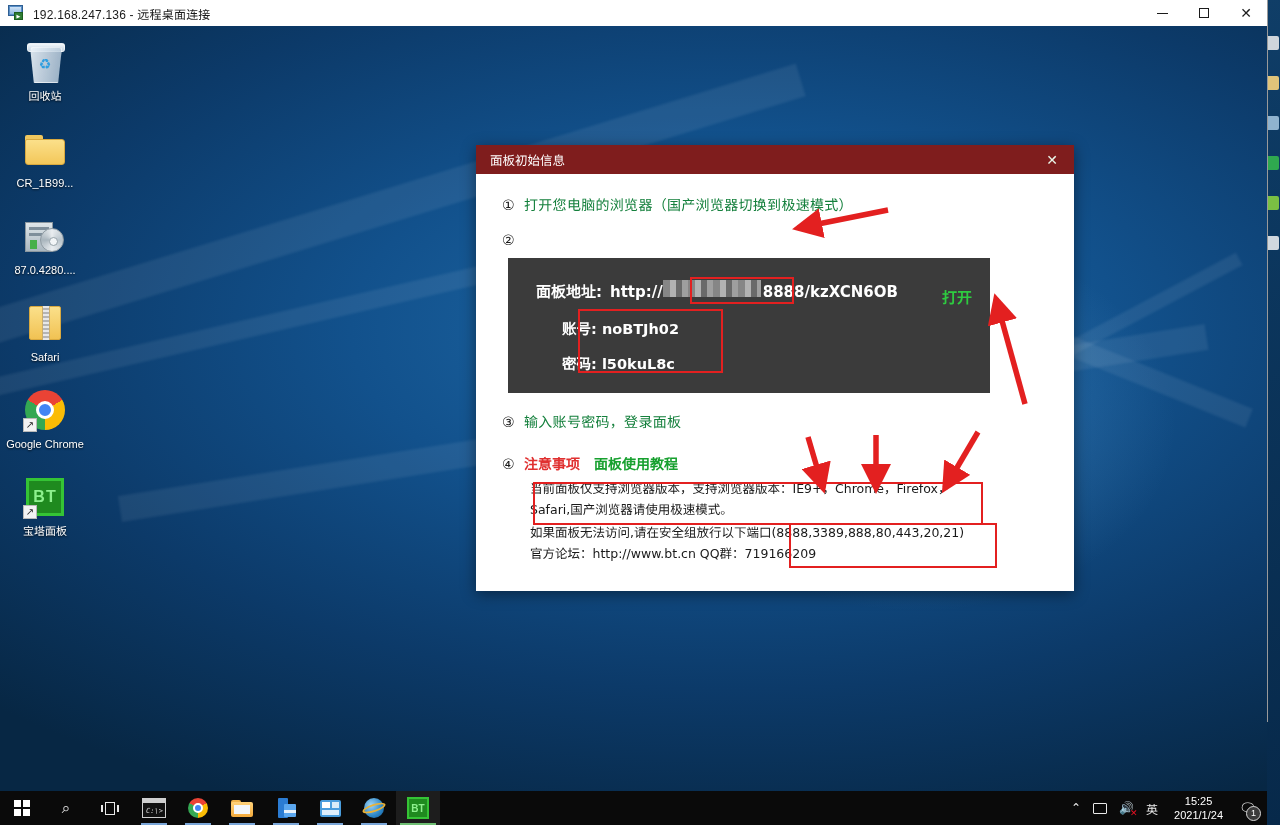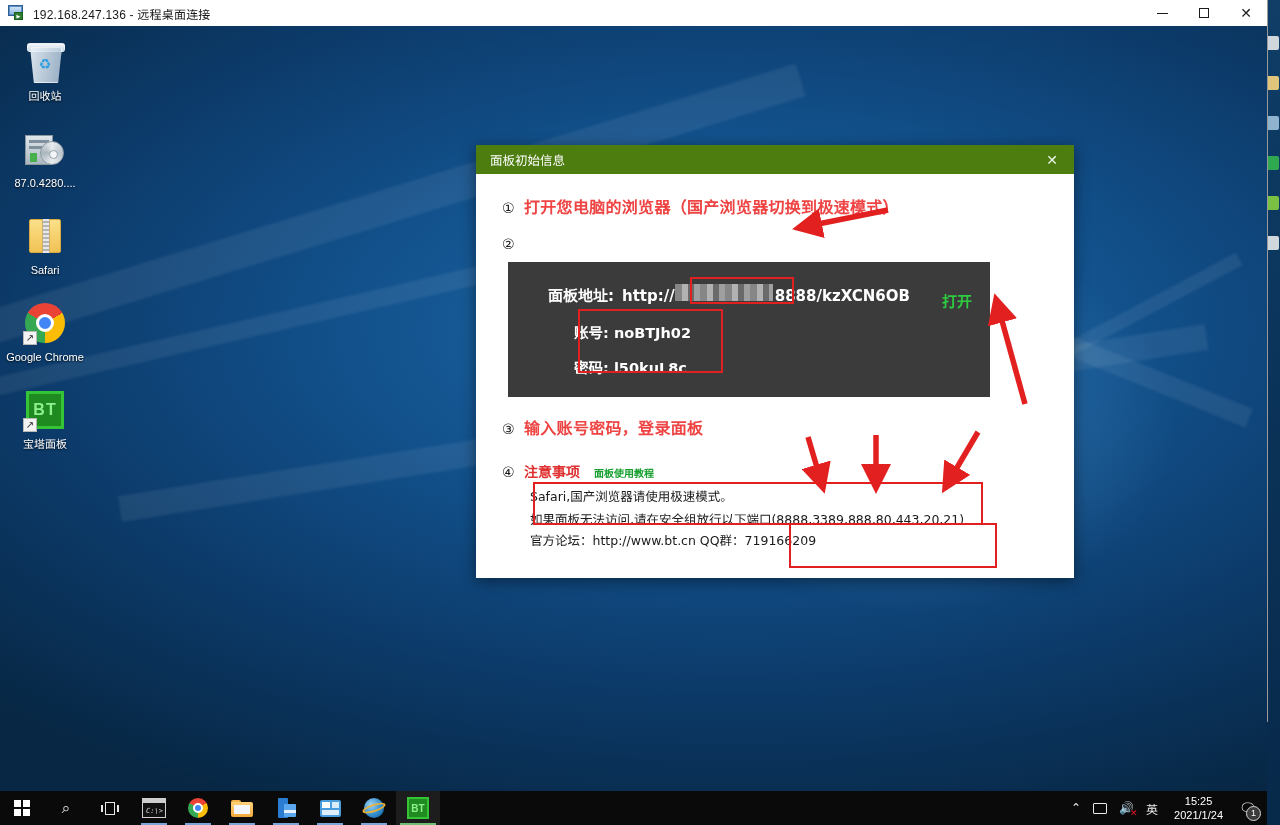--- a/index.html
+++ b/index.html
@@ -256,21 +256,21 @@
   
   .bt-dialog {
     position: absolute;
     left: 476px; top: 119px;
     width: 598px;
     background: #ffffff;
     box-shadow: 0 3px 14px rgba(0,0,0,.45);
   }
   .bt-dialog-header {
     height: 29px;
-    background: #4d7c0f;
+    background: #7f1d1d;
     display: flex; align-items: center;
     position: relative;
   }
   .bt-dialog-title {
     font-size: 12.5px; color: #ffffff; margin-left: 14px;
     font-family: "DejaVu Sans", sans-serif;
   }
   .bt-dialog-close {
     position: absolute; right: 8px; top: 0;
     width: 28px; height: 29px;
@@ -289,32 +289,32 @@
     margin-bottom: 18px;
   }
   .step-num {
     font-size: 14px;
     color: #1a1a1a;
     width: 22px;
     flex: 0 0 22px;
     font-family: "DejaVu Sans", sans-serif;
   }
   .step-text {
-    font-size: 16px;
-    font-weight: bold;
-    color: #ef4444;
+    font-size: 14px;
+    font-weight: normal;
+    color: #15803d;
     font-family: "DejaVu Sans", sans-serif;
     letter-spacing: .3px;
   }
 
   .addr-panel {
     background: #3b3b3b;
     margin: 6px 0 18px 6px;
     width: 482px;
-    padding: 22px 20px 20px 40px;
+    padding: 22px 20px 20px 28px;
     position: relative;
     box-sizing: border-box;
   }
   .addr-line {
     display: flex;
     align-items: baseline;
     color: #ffffff;
     font-size: 15px;
     font-weight: bold;
     font-family: "DejaVu Sans", sans-serif;
@@ -357,21 +357,21 @@
   }
   .notice-title {
     color: #e03030;
     font-size: 14px;
     font-weight: bold;
     margin-right: 14px;
     font-family: "DejaVu Sans", sans-serif;
   }
   .notice-link {
     color: #17a02f;
-    font-size: 10px;
+    font-size: 14px;
     font-weight: bold;
     cursor: pointer;
     font-family: "DejaVu Sans", sans-serif;
   }
   .notice-body {
     margin-left: 28px;
     font-size: 12.5px;
     color: #1a1a1a;
     line-height: 19px;
     font-family: "DejaVu Sans", sans-serif;
@@ -544,20 +544,27 @@
 
         <div class="desk-icon">
           <div class="art ic-bin">
             <div class="lid"></div>
               <div class="body"></div>
               <div class="rec">♻</div>
           </div>
           <div class="cap">回收站</div>
         </div>
 
+        <div class="desk-icon">
+          <div class="art ic-folder">
+            <div class="tab"></div>
+              <div class="front"></div>
+          </div>
+          <div class="cap">CR_1B99...</div>
+        </div>
 
         <div class="desk-icon">
           <div class="art ic-disc">
             <div class="box">
                 <div class="stripe1"></div>
                 <div class="stripe2"></div>
                 <div class="green"></div>
               </div>
             <div class="cd"></div>
           </div>
@@ -634,20 +641,21 @@
             <span class="step-text">输入账号密码，登录面板</span>
           </div>
 
           <div class="notice-row" style="margin-top:0;">
             <span class="step-num">④</span>
             <span class="notice-title">注意事项</span>
             <span class="notice-link">面板使用教程</span>
           </div>
 
           <div class="notice-body">
+            <p>当前面板仅支持浏览器版本，支持浏览器版本：IE9+，Chrome，Firefox，</p>
             <p style="margin-bottom:4px;">Safari,国产浏览器请使用极速模式。</p>
             <p>如果面板无法访问,请在安全组放行以下端口(8888,3389,888,80,443,20,21)</p>
             <p>官方论坛：http://www.bt.cn  QQ群：719166209</p>
           </div>
 
         </div>
       </div>
 
       <div class="anno-layer">
 

